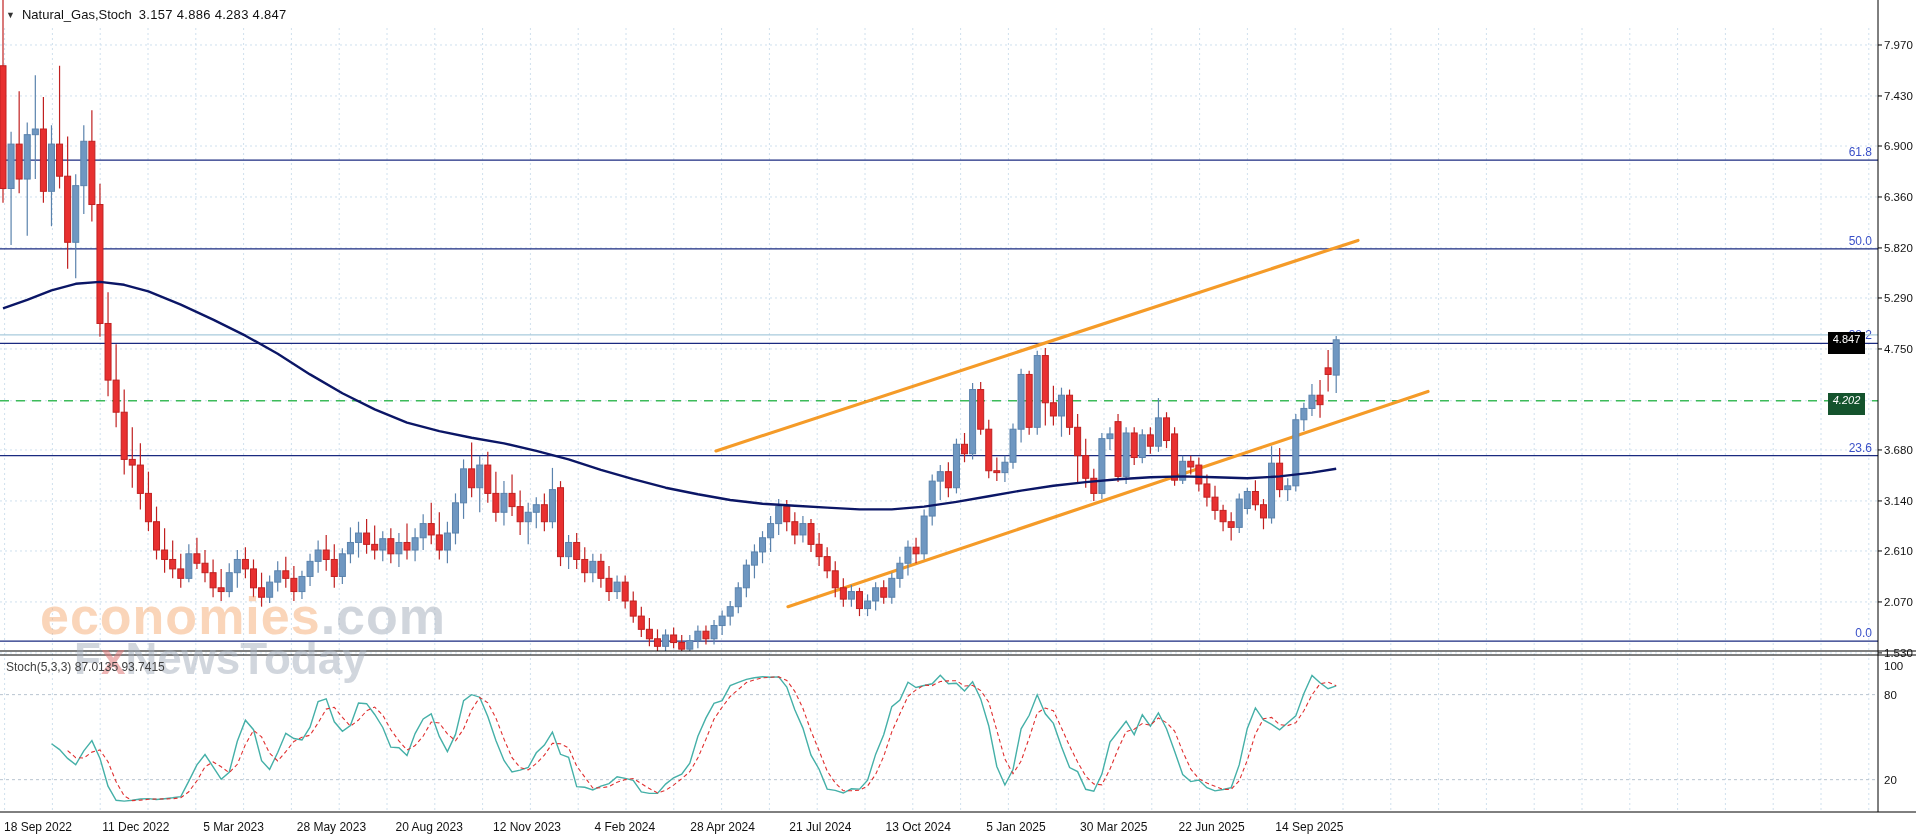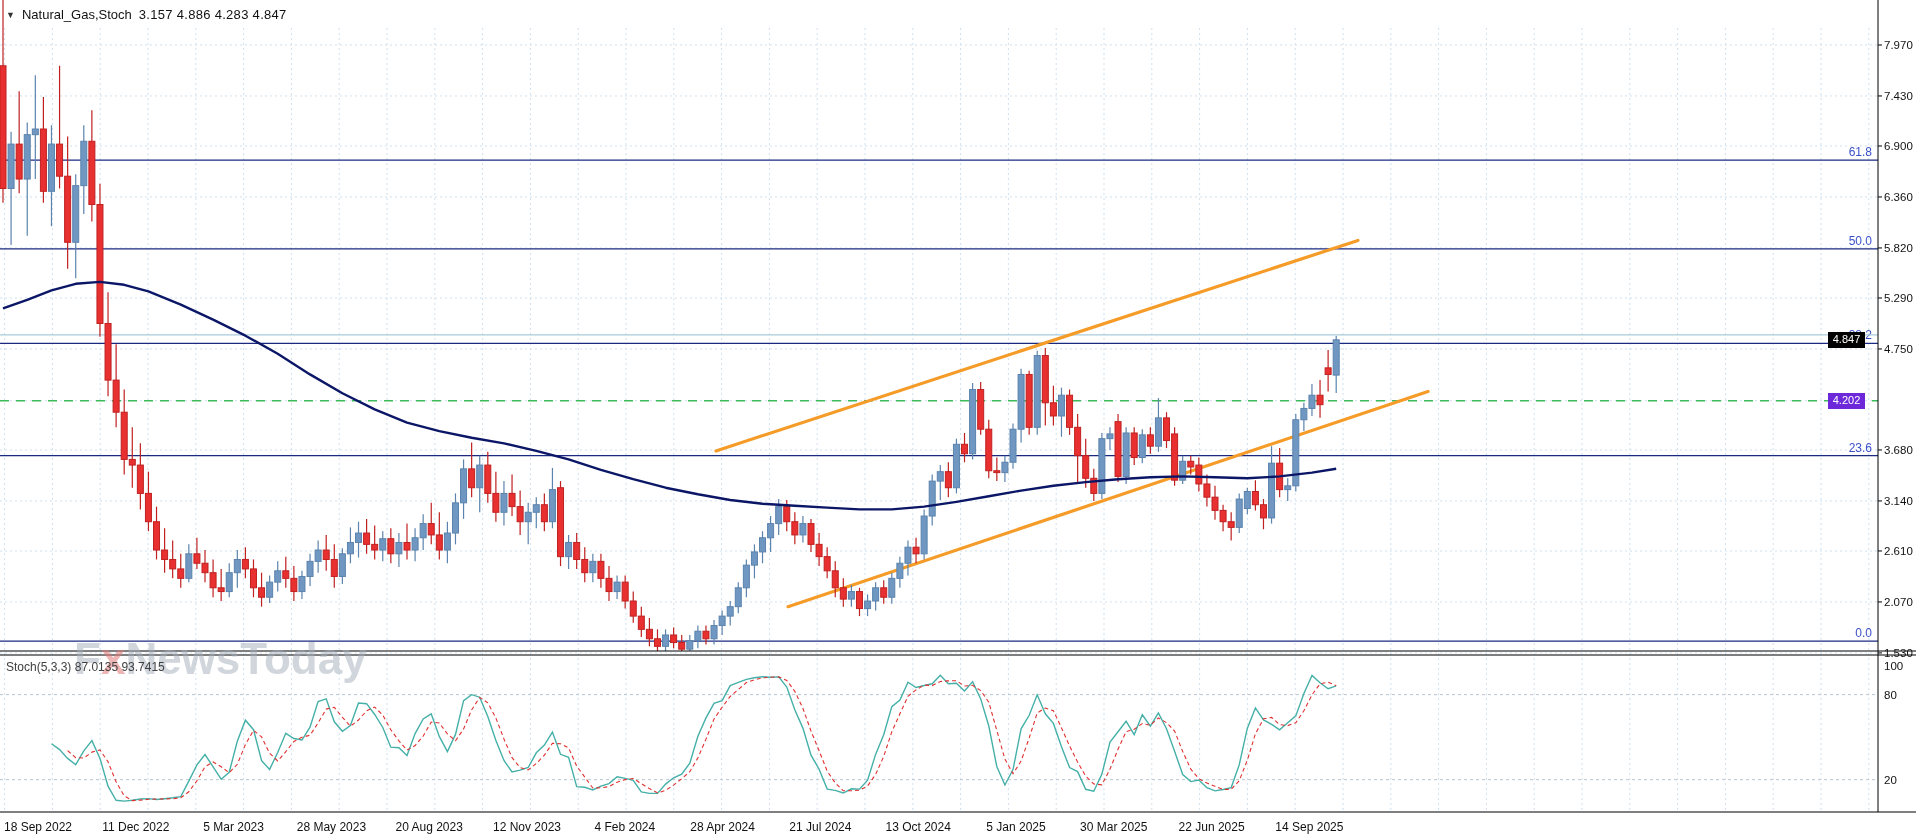--- a/index.html
+++ b/index.html
@@ -10,24 +10,24 @@
              display:flex;align-items:center;gap:7px;white-space:nowrap;}
   .tri{font-size:9px;color:#333;cursor:pointer;}
   .ohlc{letter-spacing:.3px;}
   .wm{position:absolute;pointer-events:none;white-space:nowrap;font-weight:bold;}
   .wm1{left:40px;top:586px;font-size:52px;letter-spacing:1px;}
   .wm1 .a{color:rgba(242,156,88,.42);}
   .wm1 .b{color:rgba(150,162,178,.45);font-weight:bold;}
   .wm2{left:74px;top:634px;font-size:44px;color:rgba(163,173,188,.5);}
   .wm2 .x{color:rgba(224,120,120,.55);}
   .stoch-label{position:absolute;left:6px;top:660px;font-size:12px;color:#404040;white-space:nowrap;}
-  .badge{position:absolute;left:1828px;width:37px;height:16px;font-size:11px;line-height:15px;
+  .badge{position:absolute;left:1828px;width:37px;height:22px;font-size:11px;line-height:15px;
          text-align:center;color:#fff;}
   .badge-last{background:#000;}
-  .badge-target{background:#6d28d9;}
+  .badge-target{background:#14532d;font-style:italic;}
 </style>
 </head>
 <body>
 
 <div id="stage">
   <svg id="chart-svg" width="1916" height="840">
       <rect x="0" y="0" width="1916" height="840" fill="#fff"></rect>
       <g stroke="#cfe0ee" stroke-dasharray="2,3" stroke-width="1">
         <line x1="4.6" x2="4.6" y1="28" y2="812"></line>
         <line x1="52.4" x2="52.4" y1="28" y2="812"></line>
@@ -493,19 +493,20 @@
       <path d="M51.5,743.7L59.6,749.6L67.6,758.4L75.7,764.7L83.8,750.8L91.9,740.6L100.0,758.4L108.0,786.2L116.1,800.3L124.2,801.1L132.3,800.3L140.4,799.0L148.4,798.6L156.5,799.5L164.6,798.7L172.7,797.8L180.8,796.6L188.8,781.1L196.9,764.9L205.0,754.5L213.1,766.8L221.2,779.2L229.2,772.3L237.3,741.3L245.4,720.2L253.5,729.7L261.6,760.7L269.6,769.4L277.7,752.5L285.8,733.3L293.9,738.5L302.0,740.0L310.0,727.1L318.1,701.5L326.2,698.8L334.3,721.8L342.4,731.3L350.4,725.5L358.5,703.1L366.6,703.7L374.7,714.5L382.8,727.5L390.8,747.2L398.9,747.7L407.0,755.4L415.1,733.6L423.2,718.9L431.2,713.8L439.3,736.4L447.4,751.6L455.5,734.4L463.6,700.6L471.6,694.7L479.7,697.2L487.8,716.5L495.9,740.4L504.0,760.5L512.0,772.0L520.1,770.1L528.2,767.5L536.3,752.8L544.4,745.0L552.4,732.1L560.5,754.3L568.6,757.3L576.7,786.7L584.8,787.3L592.8,790.0L600.9,786.2L609.0,783.6L617.1,776.7L625.2,778.4L633.2,780.4L641.3,791.9L649.4,793.4L657.5,793.4L665.6,784.1L673.6,777.8L681.7,774.1L689.8,763.2L697.9,736.2L706.0,717.9L714.0,703.3L722.1,700.6L730.2,685.6L738.3,682.4L746.4,679.4L754.4,677.7L762.5,676.7L770.6,677.2L778.7,676.9L786.8,687.1L794.8,709.8L802.9,728.1L811.0,755.1L819.1,769.2L827.2,789.1L835.2,790.4L843.3,793.0L851.4,788.8L859.5,789.1L867.6,780.1L875.6,754.4L883.7,734.7L891.8,706.6L899.9,700.1L908.0,682.2L916.0,687.5L924.1,685.5L932.2,683.8L940.3,675.2L948.4,683.8L956.4,683.3L964.5,691.0L972.6,681.8L980.7,698.9L988.8,726.0L996.8,766.5L1004.9,785.0L1013.0,769.6L1021.1,728.8L1029.2,715.3L1037.2,694.8L1045.3,713.8L1053.4,723.4L1061.5,746.8L1069.6,767.6L1077.6,771.6L1085.7,789.3L1093.8,791.2L1101.9,774.1L1110.0,742.0L1118.0,731.8L1126.1,721.2L1134.2,734.6L1142.3,714.8L1150.4,726.2L1158.4,712.9L1166.5,728.8L1174.6,751.3L1182.7,774.5L1190.8,781.6L1198.8,780.1L1206.9,787.7L1215.0,790.9L1223.1,789.5L1231.2,787.6L1239.2,764.9L1247.3,728.4L1255.4,707.9L1263.5,719.9L1271.6,724.3L1279.6,729.8L1287.7,722.8L1295.8,715.9L1303.9,693.4L1312.0,675.4L1320.0,682.7L1328.1,688.7L1336.2,685.9" fill="none" stroke="#45b0a8" stroke-width="1.4" stroke-dasharray="none"></path>
       <path d="M67.6,750.6L75.7,757.6L83.8,758.0L91.9,752.1L100.0,750.0L108.0,761.8L116.1,781.7L124.2,795.9L132.3,800.6L140.4,800.1L148.4,799.3L156.5,799.0L164.6,798.9L172.7,798.7L180.8,797.7L188.8,791.8L196.9,780.8L205.0,766.8L213.1,762.0L221.2,766.8L229.2,772.7L237.3,764.3L245.4,744.6L253.5,730.4L261.6,736.9L269.6,753.3L277.7,760.9L285.8,751.7L293.9,741.4L302.0,737.3L310.0,735.2L318.1,722.9L326.2,709.1L334.3,707.3L342.4,717.3L350.4,726.2L358.5,720.0L366.6,710.8L374.7,707.1L382.8,715.2L390.8,729.7L398.9,740.8L407.0,750.1L415.1,745.6L423.2,736.0L431.2,722.1L439.3,723.0L447.4,733.9L455.5,740.8L463.6,728.9L471.6,709.9L479.7,697.5L487.8,702.8L495.9,718.0L504.0,739.1L512.0,757.6L520.1,767.6L528.2,769.9L536.3,763.5L544.4,755.1L552.4,743.3L560.5,743.8L568.6,747.9L576.7,766.1L584.8,777.1L592.8,788.0L600.9,787.8L609.0,786.6L617.1,782.2L625.2,779.6L633.2,778.5L641.3,783.6L649.4,788.6L657.5,792.9L665.6,790.3L673.6,785.1L681.7,778.7L689.8,771.7L697.9,757.8L706.0,739.1L714.0,719.1L722.1,707.2L730.2,696.5L738.3,689.5L746.4,682.5L754.4,679.8L762.5,677.9L770.6,677.2L778.7,676.9L786.8,680.4L794.8,691.3L802.9,708.3L811.0,731.0L819.1,750.8L827.2,771.1L835.2,782.9L843.3,790.8L851.4,790.7L859.5,790.3L867.6,786.0L875.6,774.5L883.7,756.4L891.8,731.9L899.9,713.8L908.0,696.3L916.0,689.9L924.1,685.1L932.2,685.6L940.3,681.5L948.4,680.9L956.4,680.7L964.5,686.0L972.6,685.4L980.7,690.6L988.8,702.2L996.8,730.4L1004.9,759.1L1013.0,773.7L1021.1,761.1L1029.2,737.9L1037.2,713.0L1045.3,708.0L1053.4,710.7L1061.5,728.0L1069.6,746.0L1077.6,762.0L1085.7,776.2L1093.8,784.0L1101.9,784.8L1110.0,769.1L1118.0,749.3L1126.1,731.7L1134.2,729.2L1142.3,723.5L1150.4,725.2L1158.4,718.0L1166.5,722.7L1174.6,731.0L1182.7,751.5L1190.8,769.1L1198.8,778.7L1206.9,783.1L1215.0,786.3L1223.1,789.4L1231.2,789.4L1239.2,780.7L1247.3,760.3L1255.4,733.8L1263.5,718.8L1271.6,717.4L1279.6,724.6L1287.7,725.6L1295.8,722.8L1303.9,710.7L1312.0,694.9L1320.0,683.8L1328.1,682.2L1336.2,685.7" fill="none" stroke="#e03030" stroke-width="1.1" stroke-dasharray="4,3"></path>
     </svg>
 
   <div class="title-bar">
     <span class="tri">▼</span>
     <span>Natural_Gas,Stoch</span>
     <span class="ohlc">3.157 4.886 4.283 4.847</span>
   </div>
 
+  <div class="wm wm1"><span class="a">economies</span><span class="b">.com</span></div>
   <div class="wm wm2"><span>F</span><span class="x">x</span><span>NewsToday</span></div>
 
   <div class="stoch-label">Stoch(5,3,3) 87.0135 93.7415</div>
 
   <div class="badge badge-last" id="badge-last" style="top: 332.303px;">4.847</div>
   <div class="badge badge-target" id="badge-target" style="top: 393.191px;">4.202</div>
 </div>
 
 </body></html>

